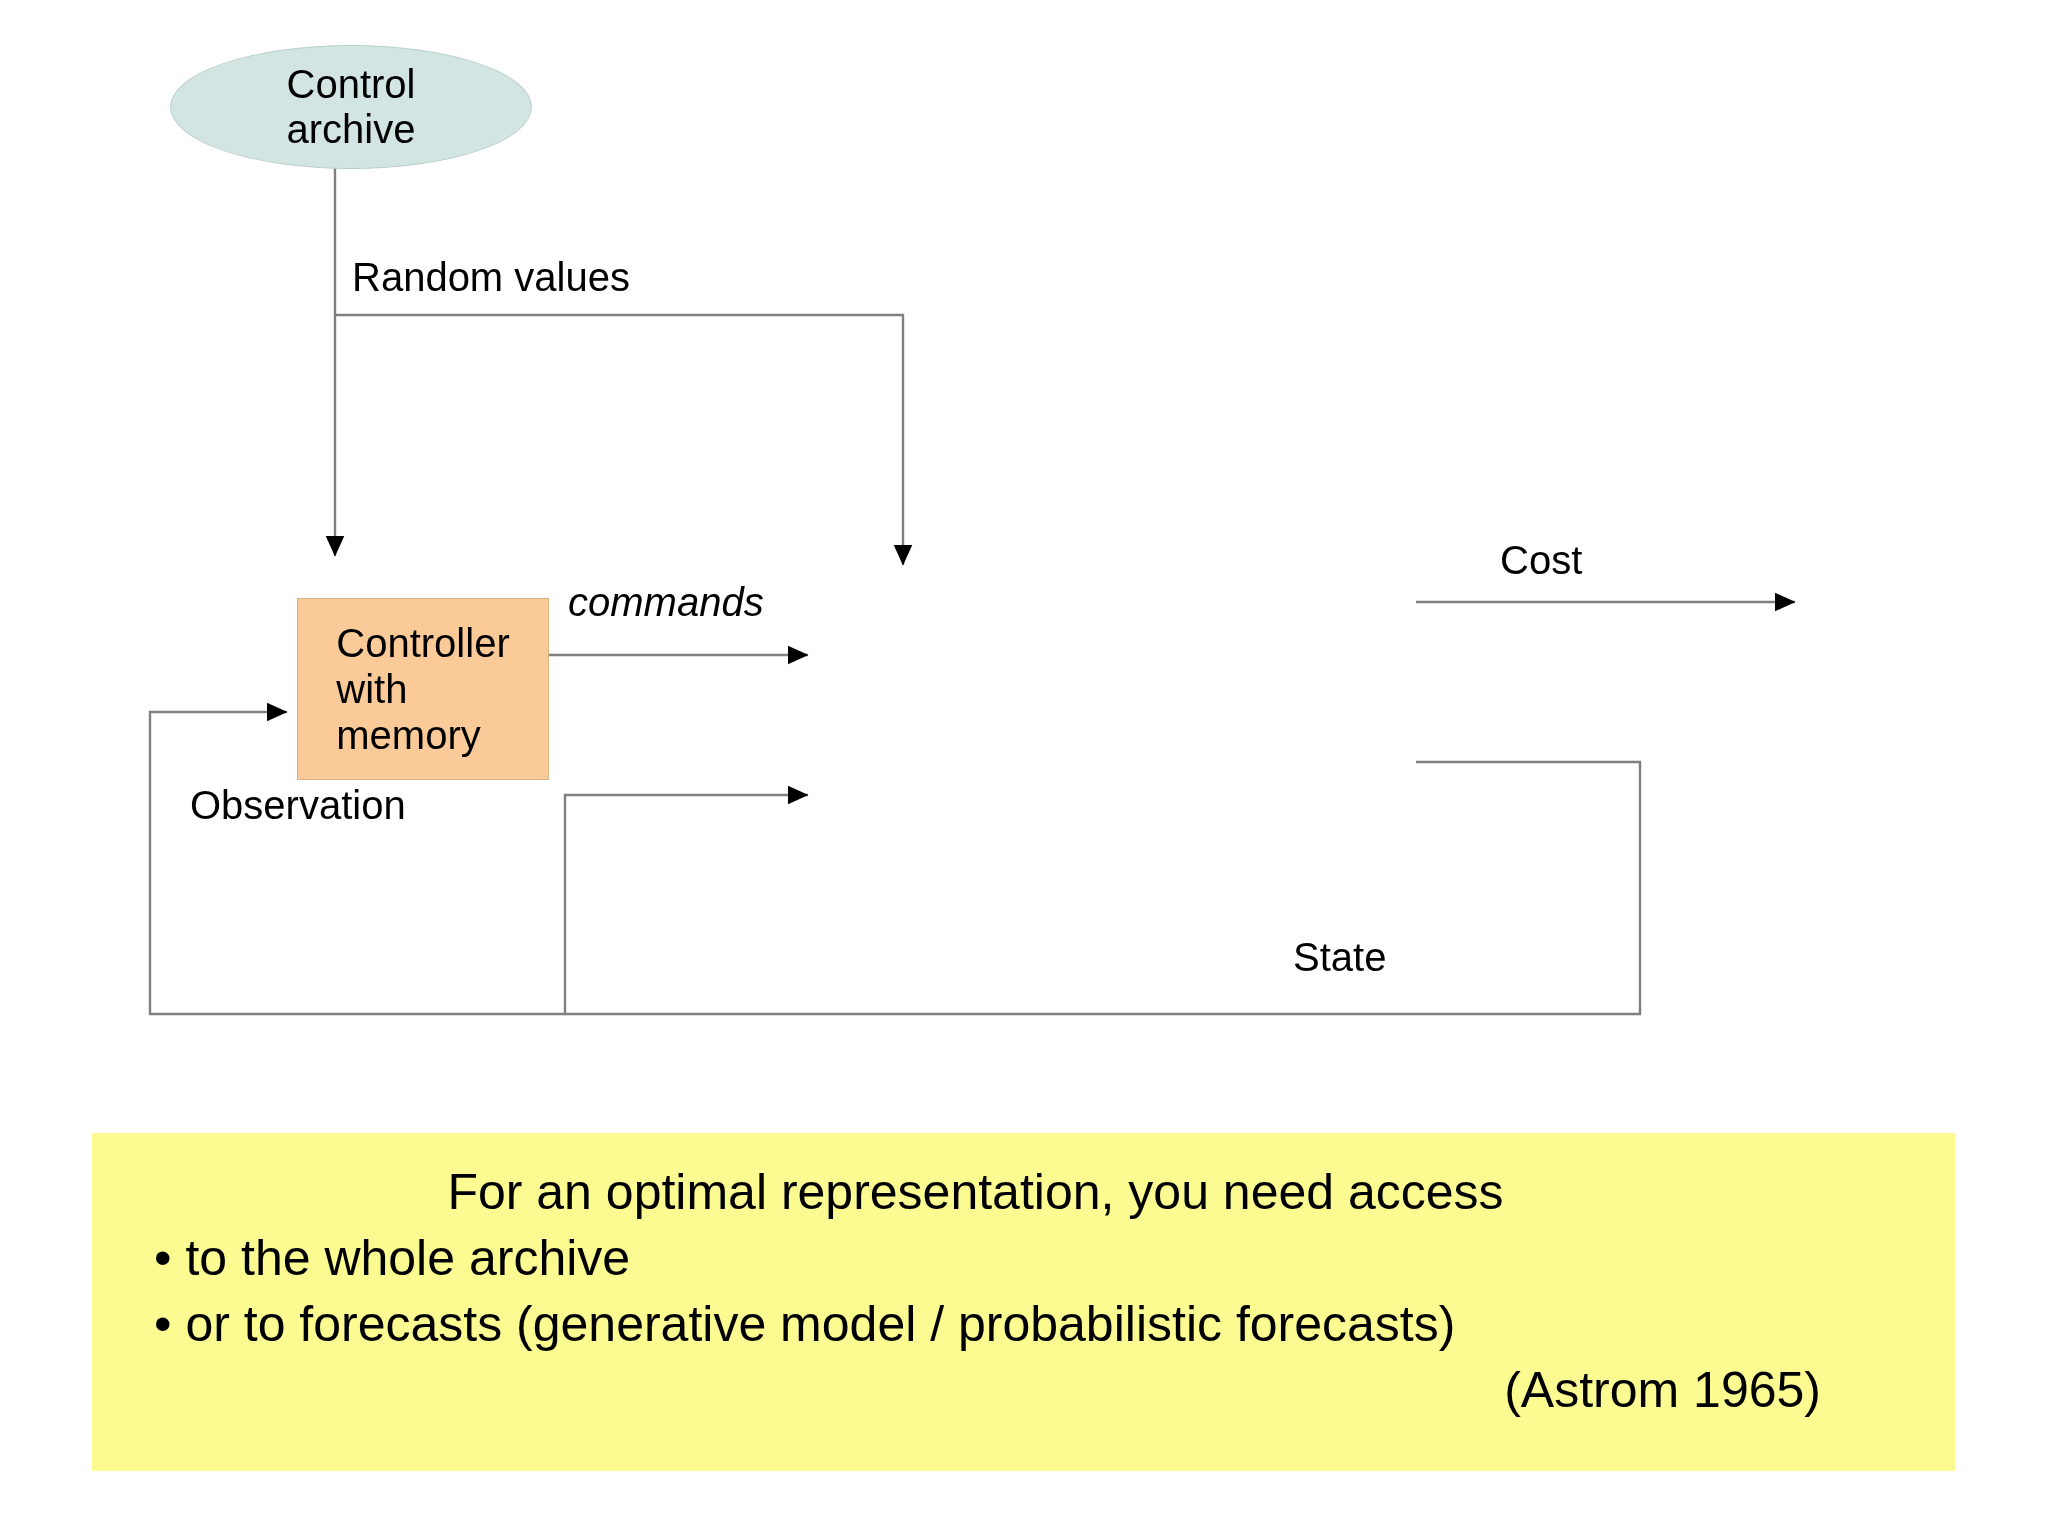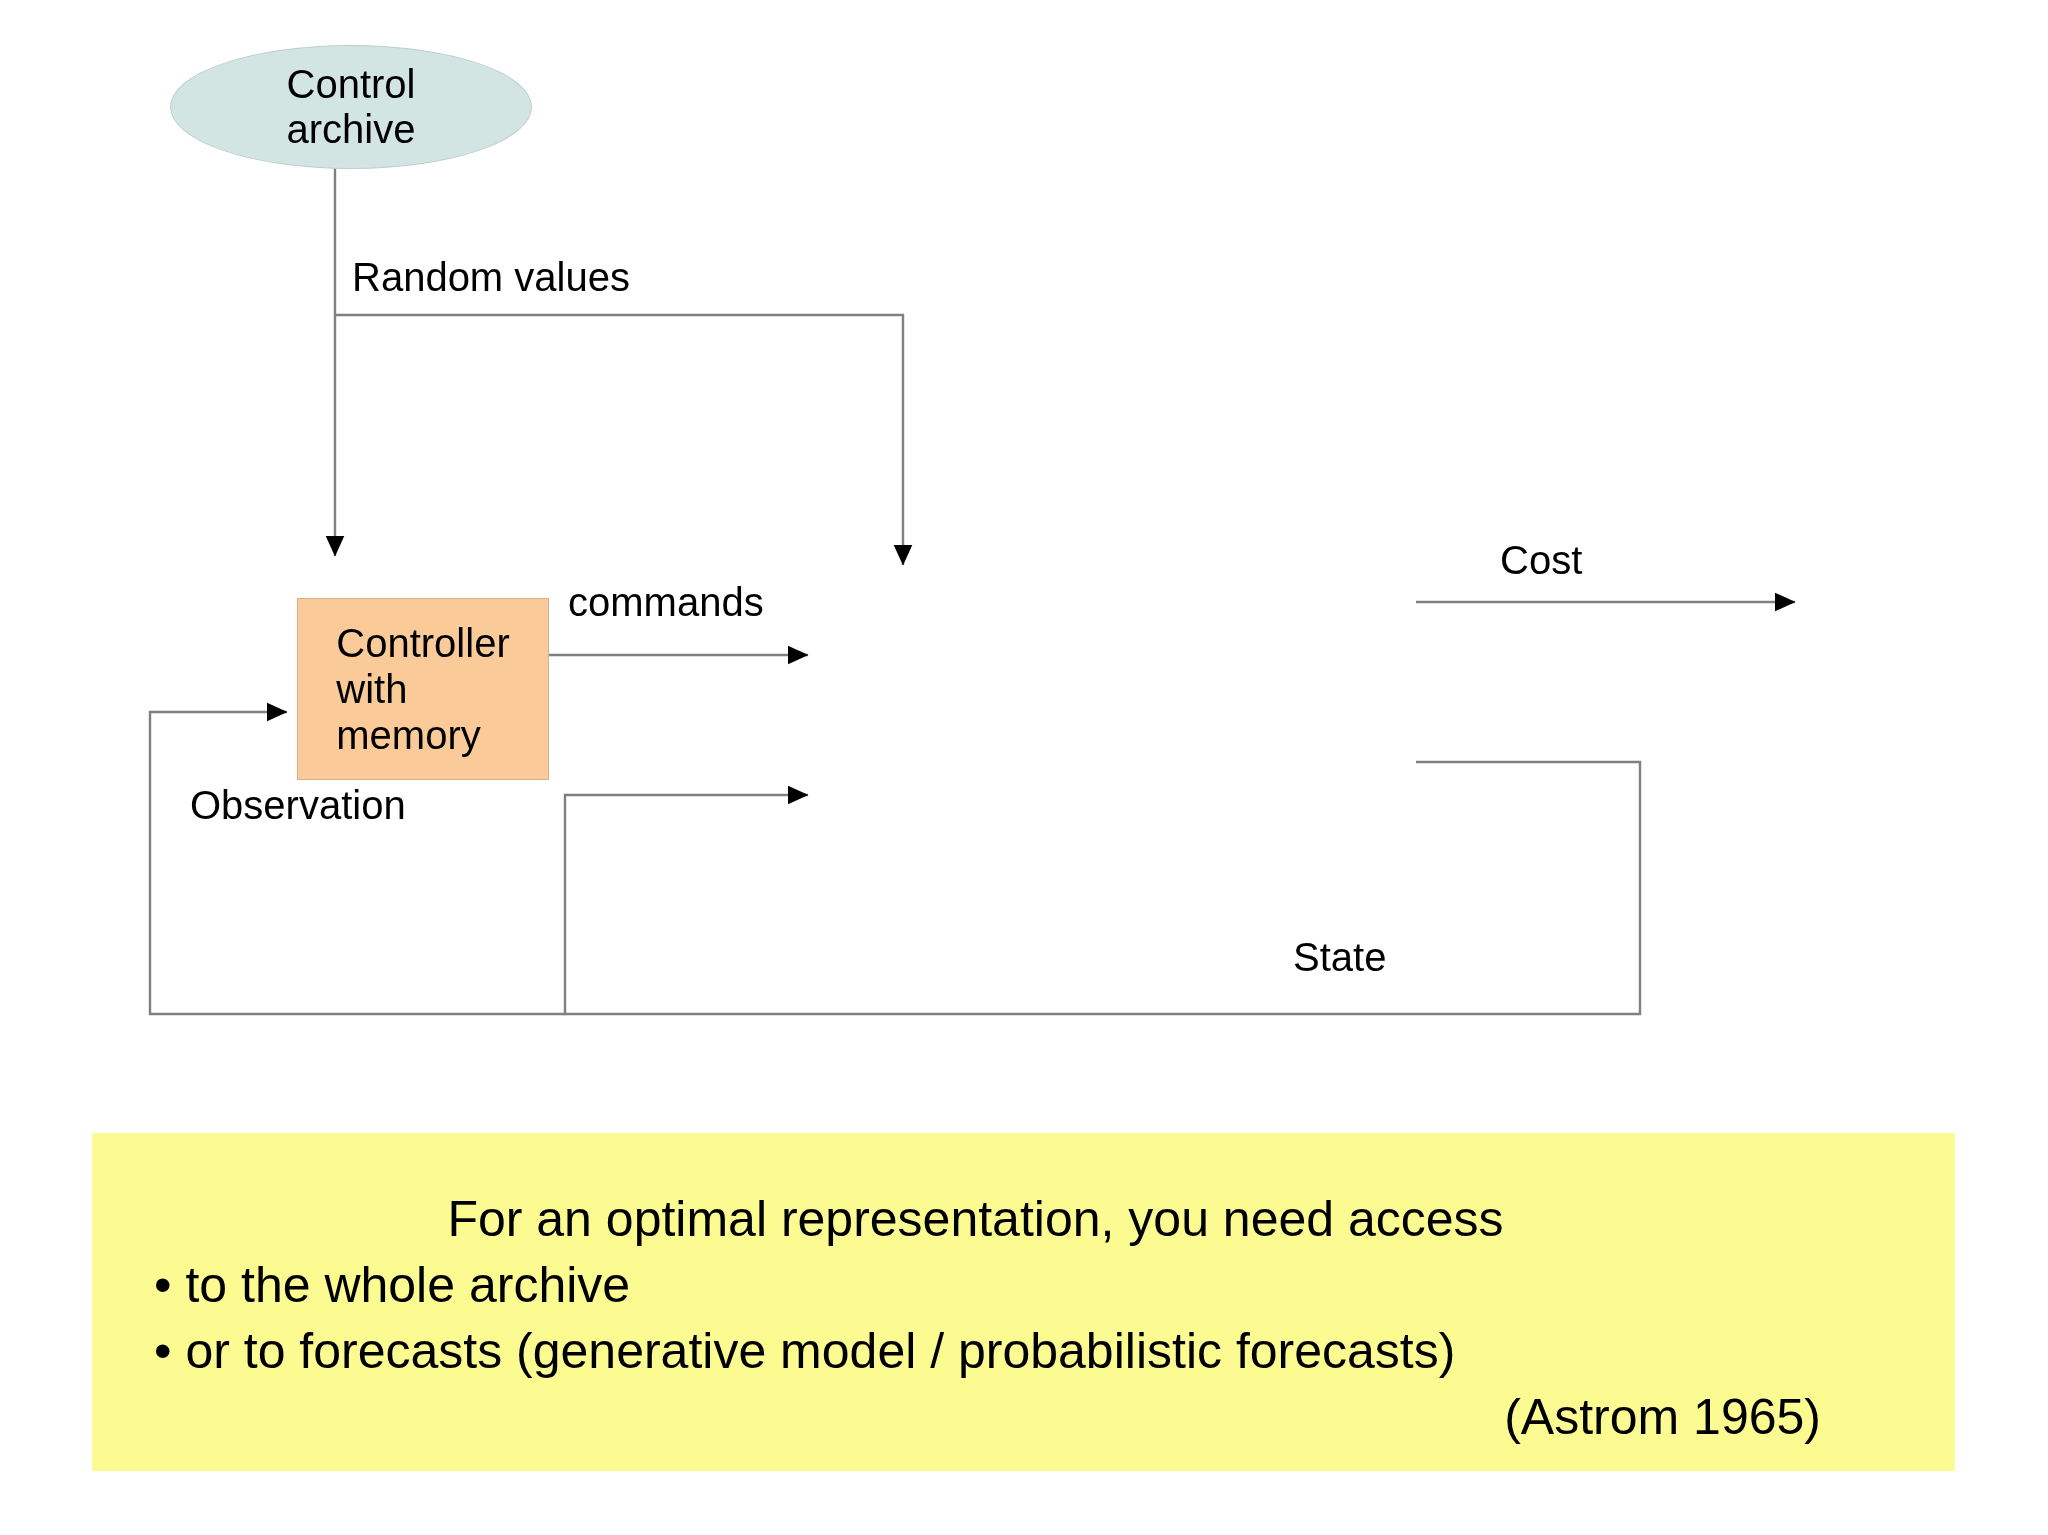--- a/index.html
+++ b/index.html
@@ -86,21 +86,21 @@
   }
 
   
   .edge-label {
     position: absolute;
     font-size: 40px;
     color: #000000;
     white-space: nowrap;
   }
   .lbl-random-values { left: 352px; top: 255px; }
-  .lbl-commands      { left: 568px; top: 580px; }
+  .lbl-commands      { left: 568px; top: 580px; font-style: italic; }
   .lbl-cost          { left: 1500px; top: 538px; }
   .lbl-observation   { left: 190px; top: 783px; }
   .lbl-state         { left: 1293px; top: 935px; }
 
   
   #wires {
     position: absolute;
     left: 0;
     top: 0;
     width: 2048px;
@@ -115,21 +115,21 @@
     top: 1133px;
     width: 1863px;
     height: 338px;
     background: #FCFB92;
     box-sizing: border-box;
     padding: 26px 14px 0 14px;
     font-size: 50px;
     line-height: 1.32;
     color: #000000;
   }
-  .callout .l-center { text-align: center; padding-right: 96px; margin-top: 27px; }
+  .callout .l-center { text-align: center; padding-right: 96px; }
   .callout .l-left   { text-align: left;  padding-left: 48px; }
   .callout .l-right  { text-align: right; padding-right: 120px; }
 </style>
 </head>
 <body>
 
 <div id="slide">
 
   <svg id="wires" viewBox="0 0 2048 1535" xmlns="http://www.w3.org/2000/svg">
     <defs>

